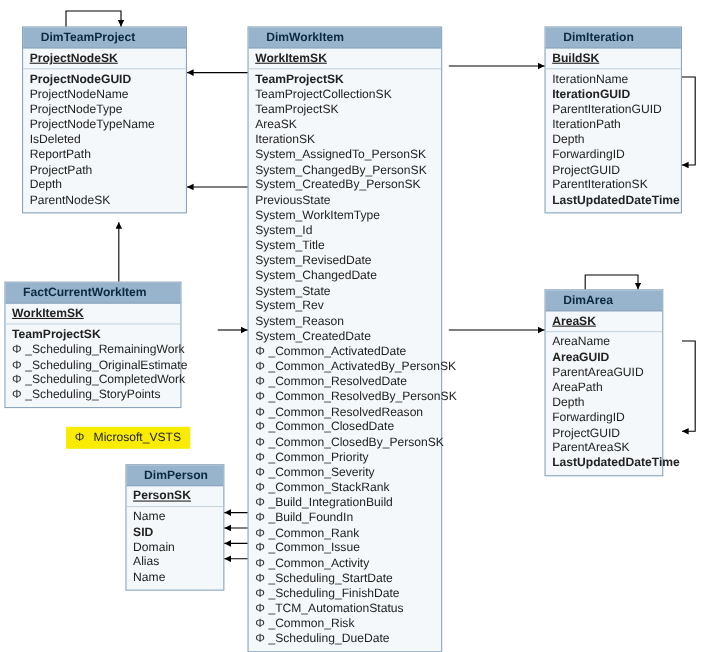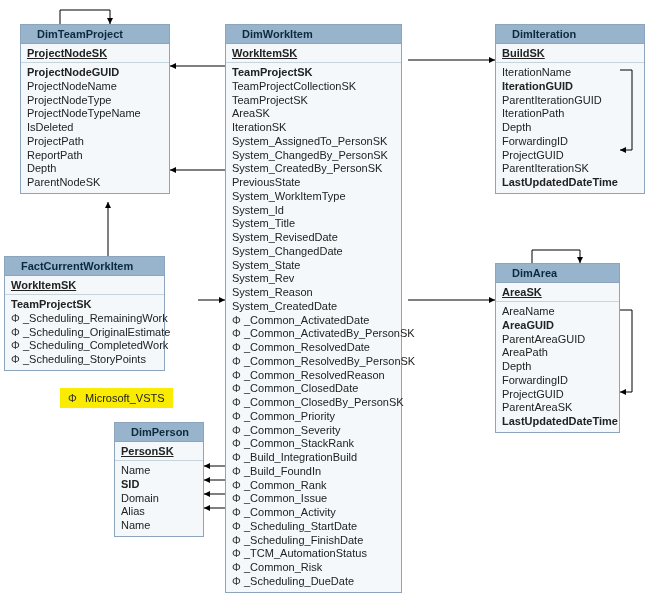--- a/index.html
+++ b/index.html
@@ -23,22 +23,22 @@
   <div class="title">DimTeamProject</div>
   <div class="pk">
       <span>ProjectNodeSK</span>
     </div>
   <div class="fields">
       <div class="row"><span class="bold">ProjectNodeGUID</span></div>
       <div class="row"><span>ProjectNodeName</span></div>
       <div class="row"><span>ProjectNodeType</span></div>
       <div class="row"><span>ProjectNodeTypeName</span></div>
       <div class="row"><span>IsDeleted</span></div>
+      <div class="row"><span>ReportPath</span></div>
       <div class="row"><span>ProjectPath</span></div>
-      <div class="row"><span>ReportPath</span></div>
       <div class="row"><span>Depth</span></div>
       <div class="row"><span>ParentNodeSK</span></div>
     </div>
 </div>
 
 <div class="entity" id="tbl-factCurrentWorkItem" style="left:4px; top:256px; width:161px;">
   <div class="title">FactCurrentWorkItem</div>
   <div class="pk">
       <span>WorkItemSK</span>
     </div>
@@ -91,39 +91,39 @@
       <div class="row"><span class="phi">Φ</span><span>_Common_Issue</span></div>
       <div class="row"><span class="phi">Φ</span><span>_Common_Activity</span></div>
       <div class="row"><span class="phi">Φ</span><span>_Scheduling_StartDate</span></div>
       <div class="row"><span class="phi">Φ</span><span>_Scheduling_FinishDate</span></div>
       <div class="row"><span class="phi">Φ</span><span>_TCM_AutomationStatus</span></div>
       <div class="row"><span class="phi">Φ</span><span>_Common_Risk</span></div>
       <div class="row"><span class="phi">Φ</span><span>_Scheduling_DueDate</span></div>
     </div>
 </div>
 
-<div class="entity" id="tbl-dimIteration" style="left:495px; top:24px; width:150px;">
+<div class="entity" id="tbl-dimIteration" style="left:495px; top:24px; width:125px;">
   <div class="title">DimIteration</div>
   <div class="pk">
       <span>BuildSK</span>
     </div>
   <div class="fields">
       <div class="row"><span>IterationName</span></div>
       <div class="row"><span class="bold">IterationGUID</span></div>
       <div class="row"><span>ParentIterationGUID</span></div>
       <div class="row"><span>IterationPath</span></div>
       <div class="row"><span>Depth</span></div>
       <div class="row"><span>ForwardingID</span></div>
       <div class="row"><span>ProjectGUID</span></div>
       <div class="row"><span>ParentIterationSK</span></div>
       <div class="row"><span class="bold">LastUpdatedDateTime</span></div>
     </div>
 </div>
 
-<div class="entity" id="tbl-dimArea" style="left:495px; top:263px; width:125px;">
+<div class="entity" id="tbl-dimArea" style="left:495px; top:263px; width:108px;">
   <div class="title">DimArea</div>
   <div class="pk">
       <span>AreaSK</span>
     </div>
   <div class="fields">
       <div class="row"><span>AreaName</span></div>
       <div class="row"><span class="bold">AreaGUID</span></div>
       <div class="row"><span>ParentAreaGUID</span></div>
       <div class="row"><span>AreaPath</span></div>
       <div class="row"><span>Depth</span></div>

